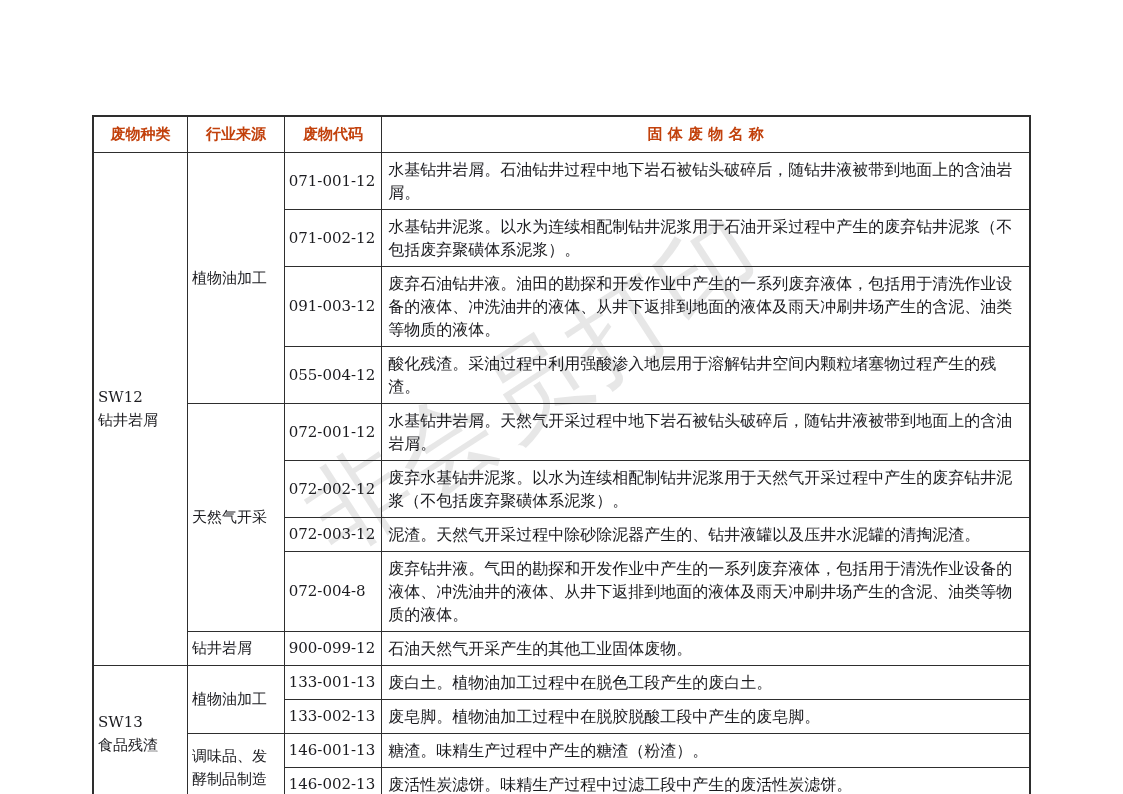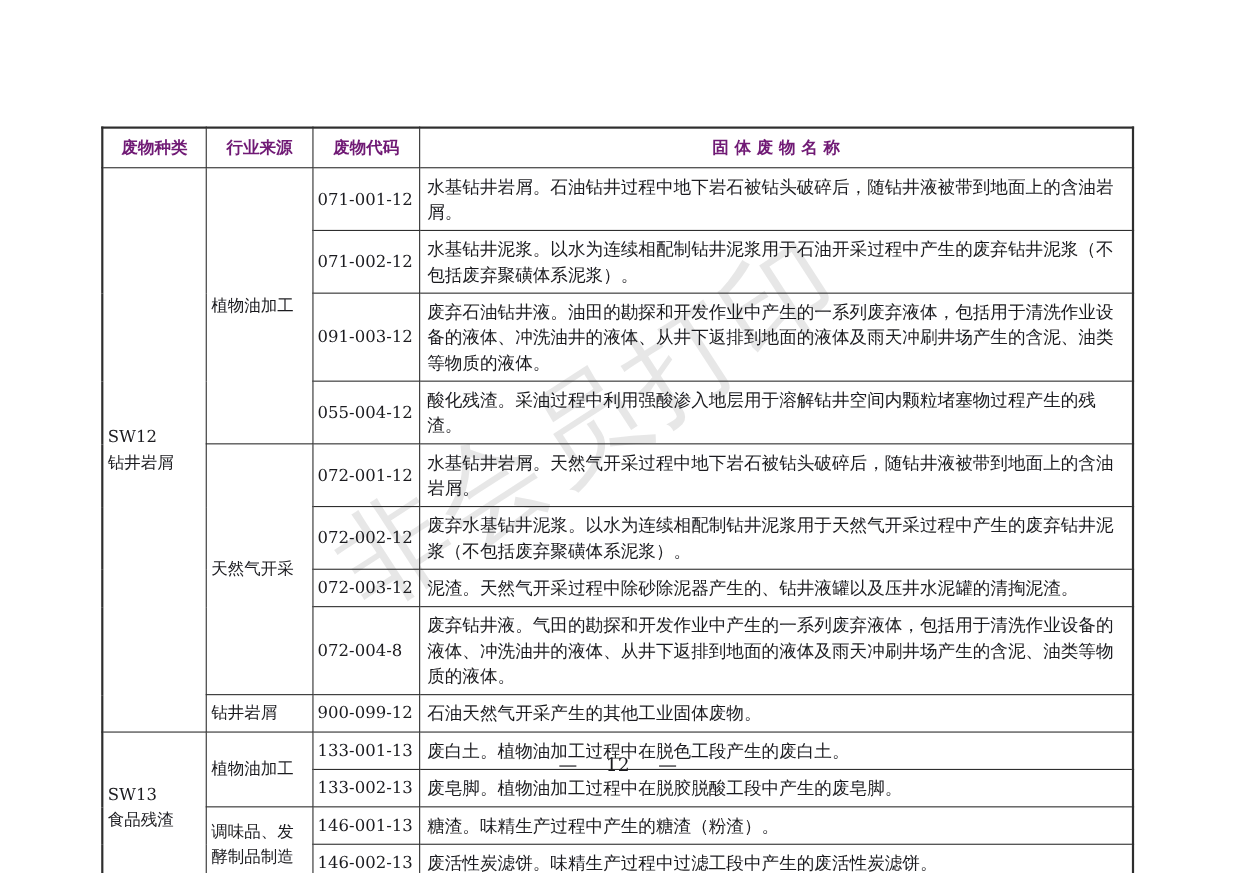--- a/index.html
+++ b/index.html
@@ -47,21 +47,21 @@
   table.waste-table, table.waste-table th, table.waste-table td {
     border: 1px solid #2e2e2e;
   }
   table.waste-table {
     border-width: 2px;
   }
   th {
     font-family: "DejaVu Sans", "Liberation Sans", sans-serif;
     font-weight: bold;
     font-size: 15px;
-    color: #701a75;
+    color: #c2410c;
     height: 35px;
     text-align: center;
     vertical-align: middle;
     padding: 0 2px;
   }
   td {
     font-size: 16px;
     line-height: 23px;
     vertical-align: middle;
     padding: 5px 4px;
@@ -175,17 +175,14 @@
           <td class="cell-code">146-001-13</td>
           <td class="cell-desc">糖渣。味精生产过程中产生的糖渣（粉渣）。</td>
         </tr>
         <tr>
           <td class="cell-code">146-002-13</td>
           <td class="cell-desc">废活性炭滤饼。味精生产过程中过滤工段中产生的废活性炭滤饼。</td>
         </tr>
       </tbody>
   </table>
 
-  <div class="footer">
-    <span>—</span><span>12</span><span>—</span>
-  </div>
 
 </div>
 
 </body></html>

